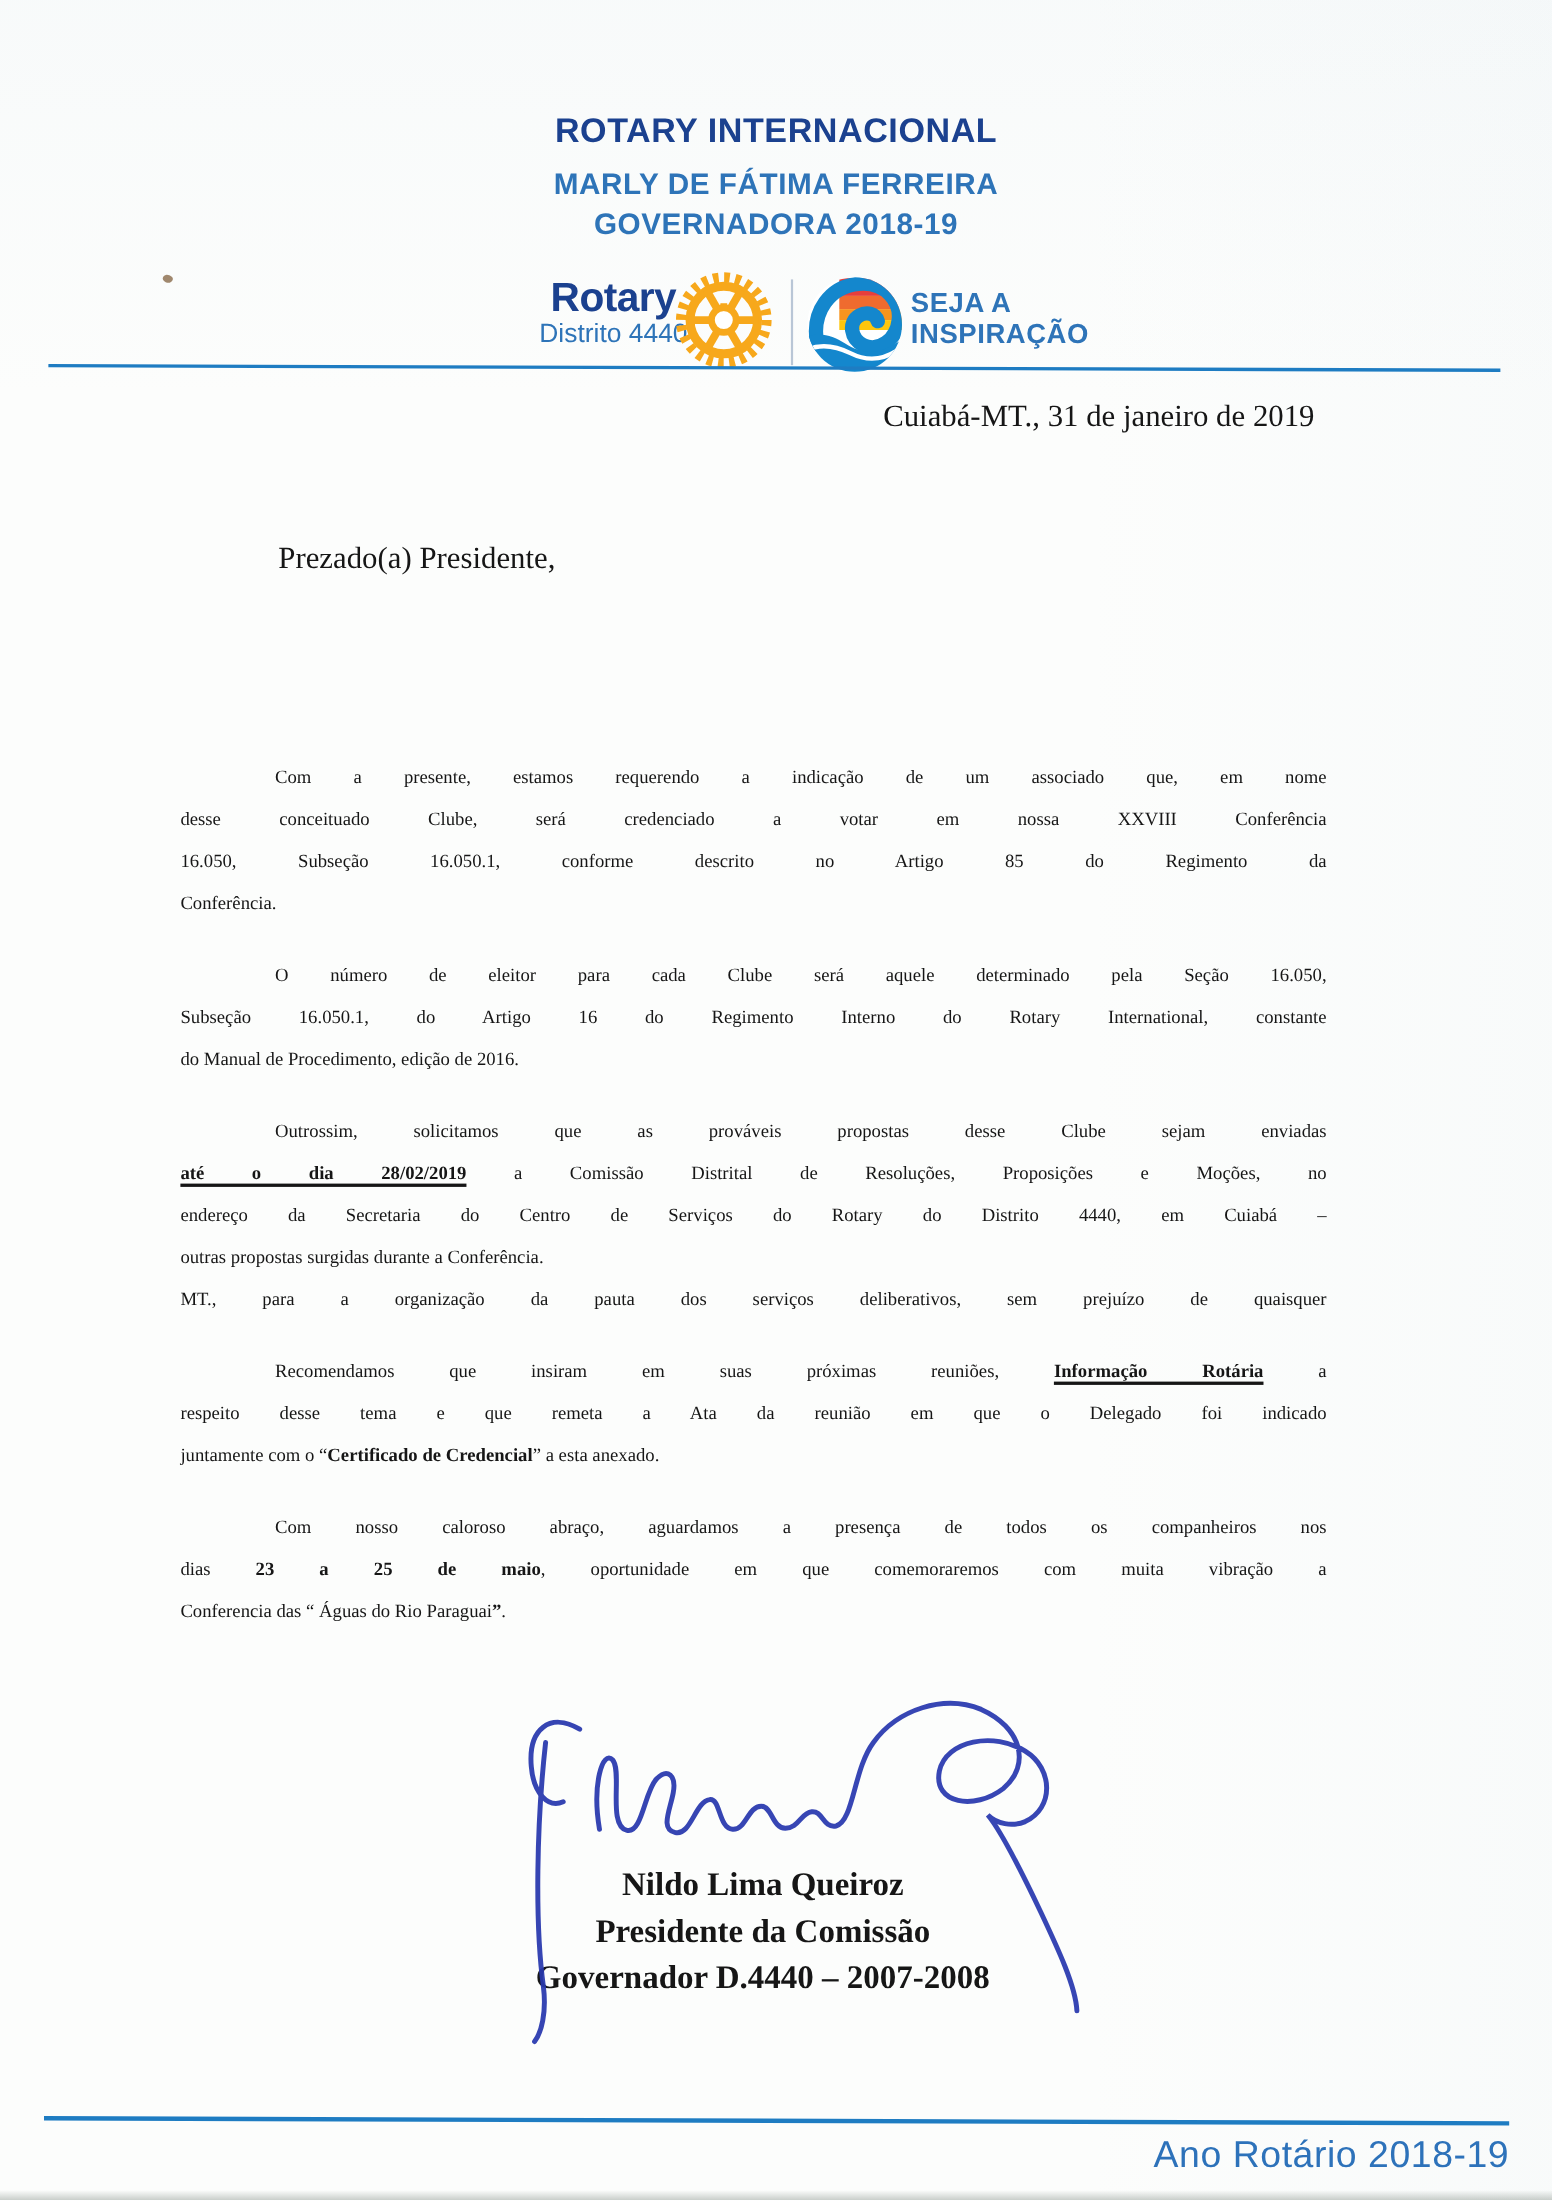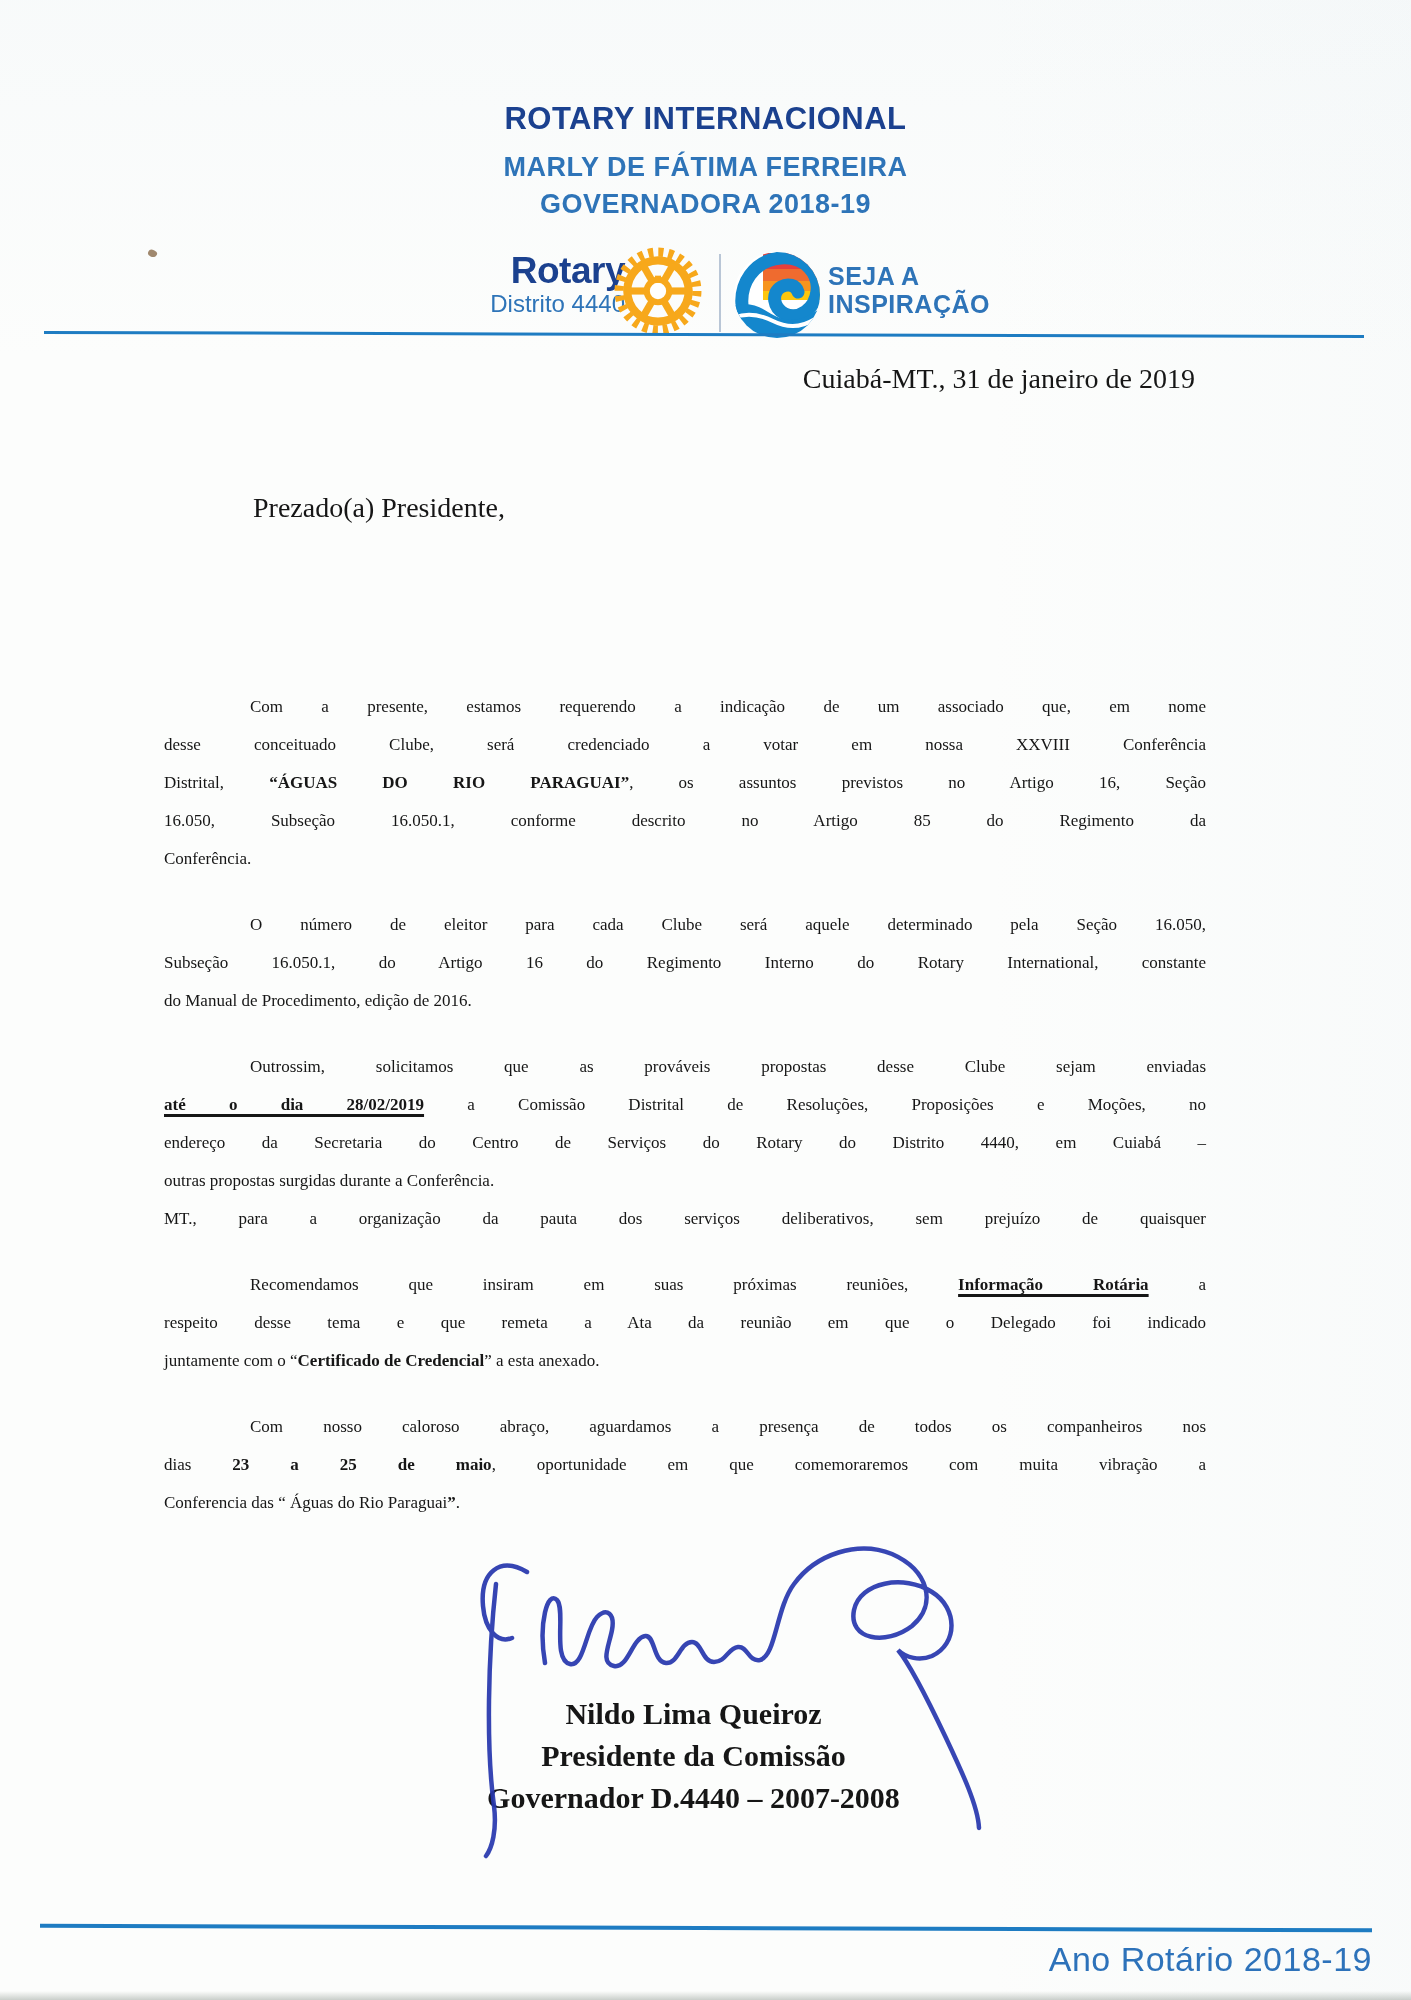--- a/index.html
+++ b/index.html
@@ -25,21 +25,21 @@
   .gov1,.gov2{
     position:absolute;left:0;width:100%;text-align:center;
     font-family:"Liberation Sans",sans-serif;font-weight:600;
     font-size:27px;letter-spacing:.5px;color:var(--blue);
   }
   .gov1{top:152px;} .gov2{top:189px;}
   .brandrow{position:absolute;top:246px;left:0;width:100%;height:96px;}
   .brand-text{position:absolute;right:786px;top:8px;text-align:right;}
   .rotary-word{
     font-family:"Liberation Sans",sans-serif;font-weight:bold;
-    font-size:37px;line-height:34px;color:var(--navy);letter-spacing:-.5px;
+    font-size:37px;line-height:34px;color:var(--navy);letter-spacing:-.5px;text-align:center;
   }
   .district{
     font-family:"Liberation Sans",sans-serif;font-weight:400;
     font-size:24px;line-height:28px;color:var(--blue);margin-top:2px;
   }
   .wheel{position:absolute;left:613px;top:0px;}
   .vdiv{position:absolute;left:719px;top:8px;width:2px;height:78px;background:#b9c6d6;}
   .wave{position:absolute;left:733px;top:5px;}
   .tagline{
     position:absolute;left:828px;top:16px;
@@ -144,21 +144,20 @@
 
   <div class="rule top-rule"></div>
 
   <div class="dateline">Cuiabá-MT., 31 de janeiro de 2019</div>
   <div class="salutation">Prezado(a) Presidente,</div>
 
   <main class="body" id="paragraphs">
       <div class="para">
         <div class="line first"><span>Com a presente, estamos requerendo a indicação de um associado que, em nome</span></div>
         <div class="line"><span>desse conceituado Clube, será credenciado a votar em nossa XXVIII Conferência</span></div>
-        <div class="line"><span>Distrital, </span><span class="b">“ÁGUAS DO RIO PARAGUAI”</span><span>, os assuntos previstos no Artigo 16, Seção</span></div>
         <div class="line"><span>16.050, Subseção 16.050.1, conforme descrito no Artigo 85 do Regimento da</span></div>
         <div class="line last"><span>Conferência.</span></div>
       </div>
       <div class="para">
         <div class="line first"><span>O número de eleitor para cada Clube será aquele determinado pela Seção 16.050,</span></div>
         <div class="line"><span>Subseção 16.050.1, do Artigo 16 do Regimento Interno do Rotary International, constante</span></div>
         <div class="line last"><span>do Manual de Procedimento, edição de 2016.</span></div>
       </div>
       <div class="para">
         <div class="line first"><span>Outrossim, solicitamos que as prováveis propostas desse Clube sejam enviadas</span></div>

